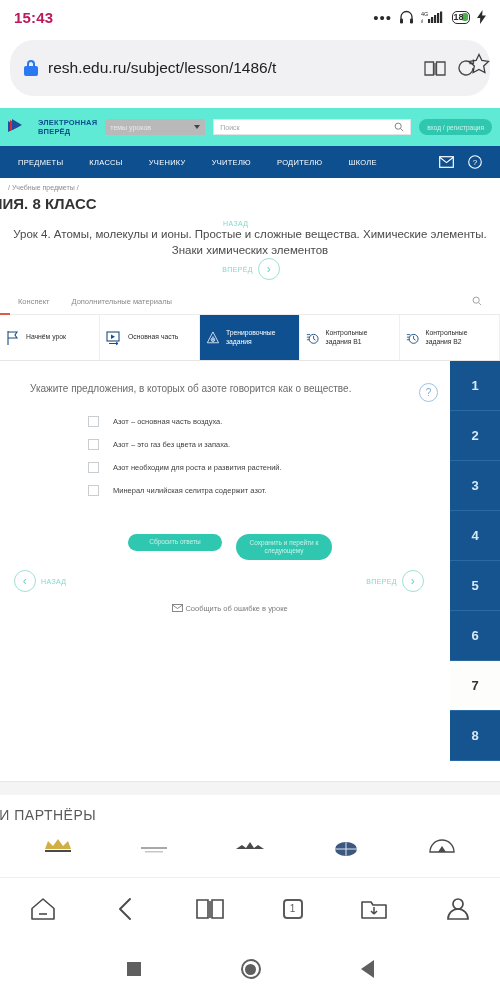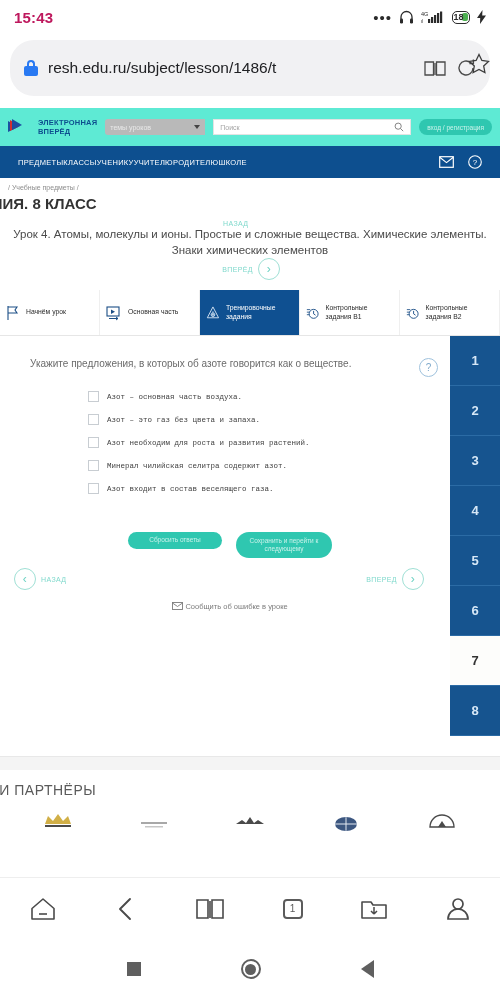--- a/index.html
+++ b/index.html
@@ -60,21 +60,21 @@
     display:flex; align-items:center; padding:0 6px; font-size:7px; color:#a5a5a5;
   }
   .search-box .q{ margin-left:auto; }
   .login-btn{
     background:#2fc7b0; color:#cbf4ec; font-size:6.5px; border-radius:9px;
     height:16px; padding:0 8px; display:flex; align-items:center; white-space:nowrap;
   }
 
   
   .mainnav{ background:#0d4f8f; height:32px; display:flex; align-items:center; padding:0 18px;}
-  .mainnav a{ color:#fff; font-size:7.5px; letter-spacing:.3px; white-space:nowrap;}
+  .mainnav a{ color:#fff; font-size:7.5px; letter-spacing:.3px; margin-right:26px; white-space:nowrap;}
   .nav-right{ margin-left:auto; display:flex; align-items:center; gap:14px;}
 
   
   .crumb{ font-size:7px; color:#8d8d8d; padding:6px 8px 2px 8px; }
   .subject-title{ font-size:15px; font-weight:bold; color:#333; padding:2px 8px 6px 0; margin-left:-10px;}
 
   .lesson-row{ display:flex; align-items:center; padding:2px 0 10px 0;flex-direction:column;}
   .nav-side{ display:flex; align-items:center; gap:5px; color:#7fd9cc; font-size:7px; letter-spacing:.4px;}
   .nav-side.left{ padding-left:4px; width:62px;}
   .nav-side.right{ padding-right:6px; width:72px; justify-content:flex-end;}
@@ -99,21 +99,21 @@
   .sectab.active{ background:#0f5091; color:#fff;}
   .sectab.active .lbl{ color:#fff; }
 
   
   .content{ position:relative; background:#fff; height:420px; }
   .q-row{ display:flex; align-items:flex-start; padding:22px 16px 0 30px; }
   .q-text{ font-size:10px; color:#6b6b6b; flex:1; padding-right:10px;}
   .q-help{ width:19px;height:19px;border-radius:50%;border:1px solid #9fc2dd;
     display:flex;align-items:center;justify-content:center;color:#7fa9cb;font-size:10px;flex:0 0 auto;}
   .options{ padding:14px 0 0 88px; }
-  .opt{ display:flex; align-items:center; gap:8px; margin-bottom:12px;font-family:Liberation Mono, monospace;}
+  .opt{ display:flex; align-items:center; gap:14px; margin-bottom:12px;}
   .cb{ width:11px;height:11px;border:1px solid #c8cdd2; background:#fff; flex:0 0 auto;}
   .opt-lbl{ font-size:7.5px; color:#3f3f3f;}
 
   .btn-row{ display:flex; justify-content:center; gap:14px; padding:26px 0 0 0; margin-left:-40px;}
   .btn{ background:#2fc7b0; color:#c9f2ea; border-radius:14px; font-size:6.5px;
      text-align:center; line-height:1.3; display:flex;align-items:center;justify-content:center;}
   .btn.reset{ width:94px; height:17px;}
   .btn.save{ width:96px; height:26px; padding:0 6px;}
 
   .pager{ display:flex; align-items:center; padding:10px 14px 0 10px;}
@@ -250,20 +250,29 @@
     <div class="nav-side left">
       <span>НАЗАД</span>
     </div>
     <div class="lesson-title">Урок 4. Атомы, молекулы и ионы. Простые и сложные вещества. Химические элементы. Знаки химических элементов</div>
     <div class="nav-side right">
       <span>ВПЕРЁД</span>
       <span class="circ">›</span>
     </div>
   </div>
 
+  <div class="subtabs">
+    <span class="underline"></span>
+    <span class="active">Конспект</span>
+    <span>Дополнительные материалы</span>
+    <svg class="srch" width="10" height="10" viewBox="0 0 12 12">
+      <circle cx="5" cy="5" r="3.7" fill="none" stroke="#9b9b9b" stroke-width="1.1"></circle>
+      <path d="M7.8 7.8L11 11" stroke="#9b9b9b" stroke-width="1.1"></path>
+    </svg>
+  </div>
 
   <div class="sectabs">
     <div class="sectab">
       <svg width="14" height="16" viewBox="0 0 14 16">
         <path d="M2 1v14M2 2h9l-2 3 2 3H2" fill="none" stroke="#1b4e86" stroke-width="1.1"></path>
       </svg>
       <span class="lbl">Начнём урок</span>
     </div>
     <div class="sectab">
       <svg width="16" height="16" viewBox="0 0 16 16">
@@ -327,24 +336,20 @@
         <span class="opt-lbl">Азот – это газ без цвета и запаха.</span>
       </div>
       <div class="opt">
         <span class="cb"></span>
         <span class="opt-lbl">Азот необходим для роста и развития растений.</span>
       </div>
       <div class="opt">
         <span class="cb"></span>
         <span class="opt-lbl">Минерал чилийская селитра содержит азот.</span>
       </div>
-      <div class="opt">
-        <span class="cb"></span>
-        <span class="opt-lbl">Азот входит в состав веселящего газа.</span>
-      </div>
     </div>
 
     <div class="btn-row">
       <div class="btn reset">Сбросить ответы</div>
       <div class="btn save">Сохранить и перейти к следующему</div>
     </div>
 
     <div class="pager" style="padding-right:70px;">
       <div class="nav-side left" style="width:auto;">
         <span class="circ">‹</span>

